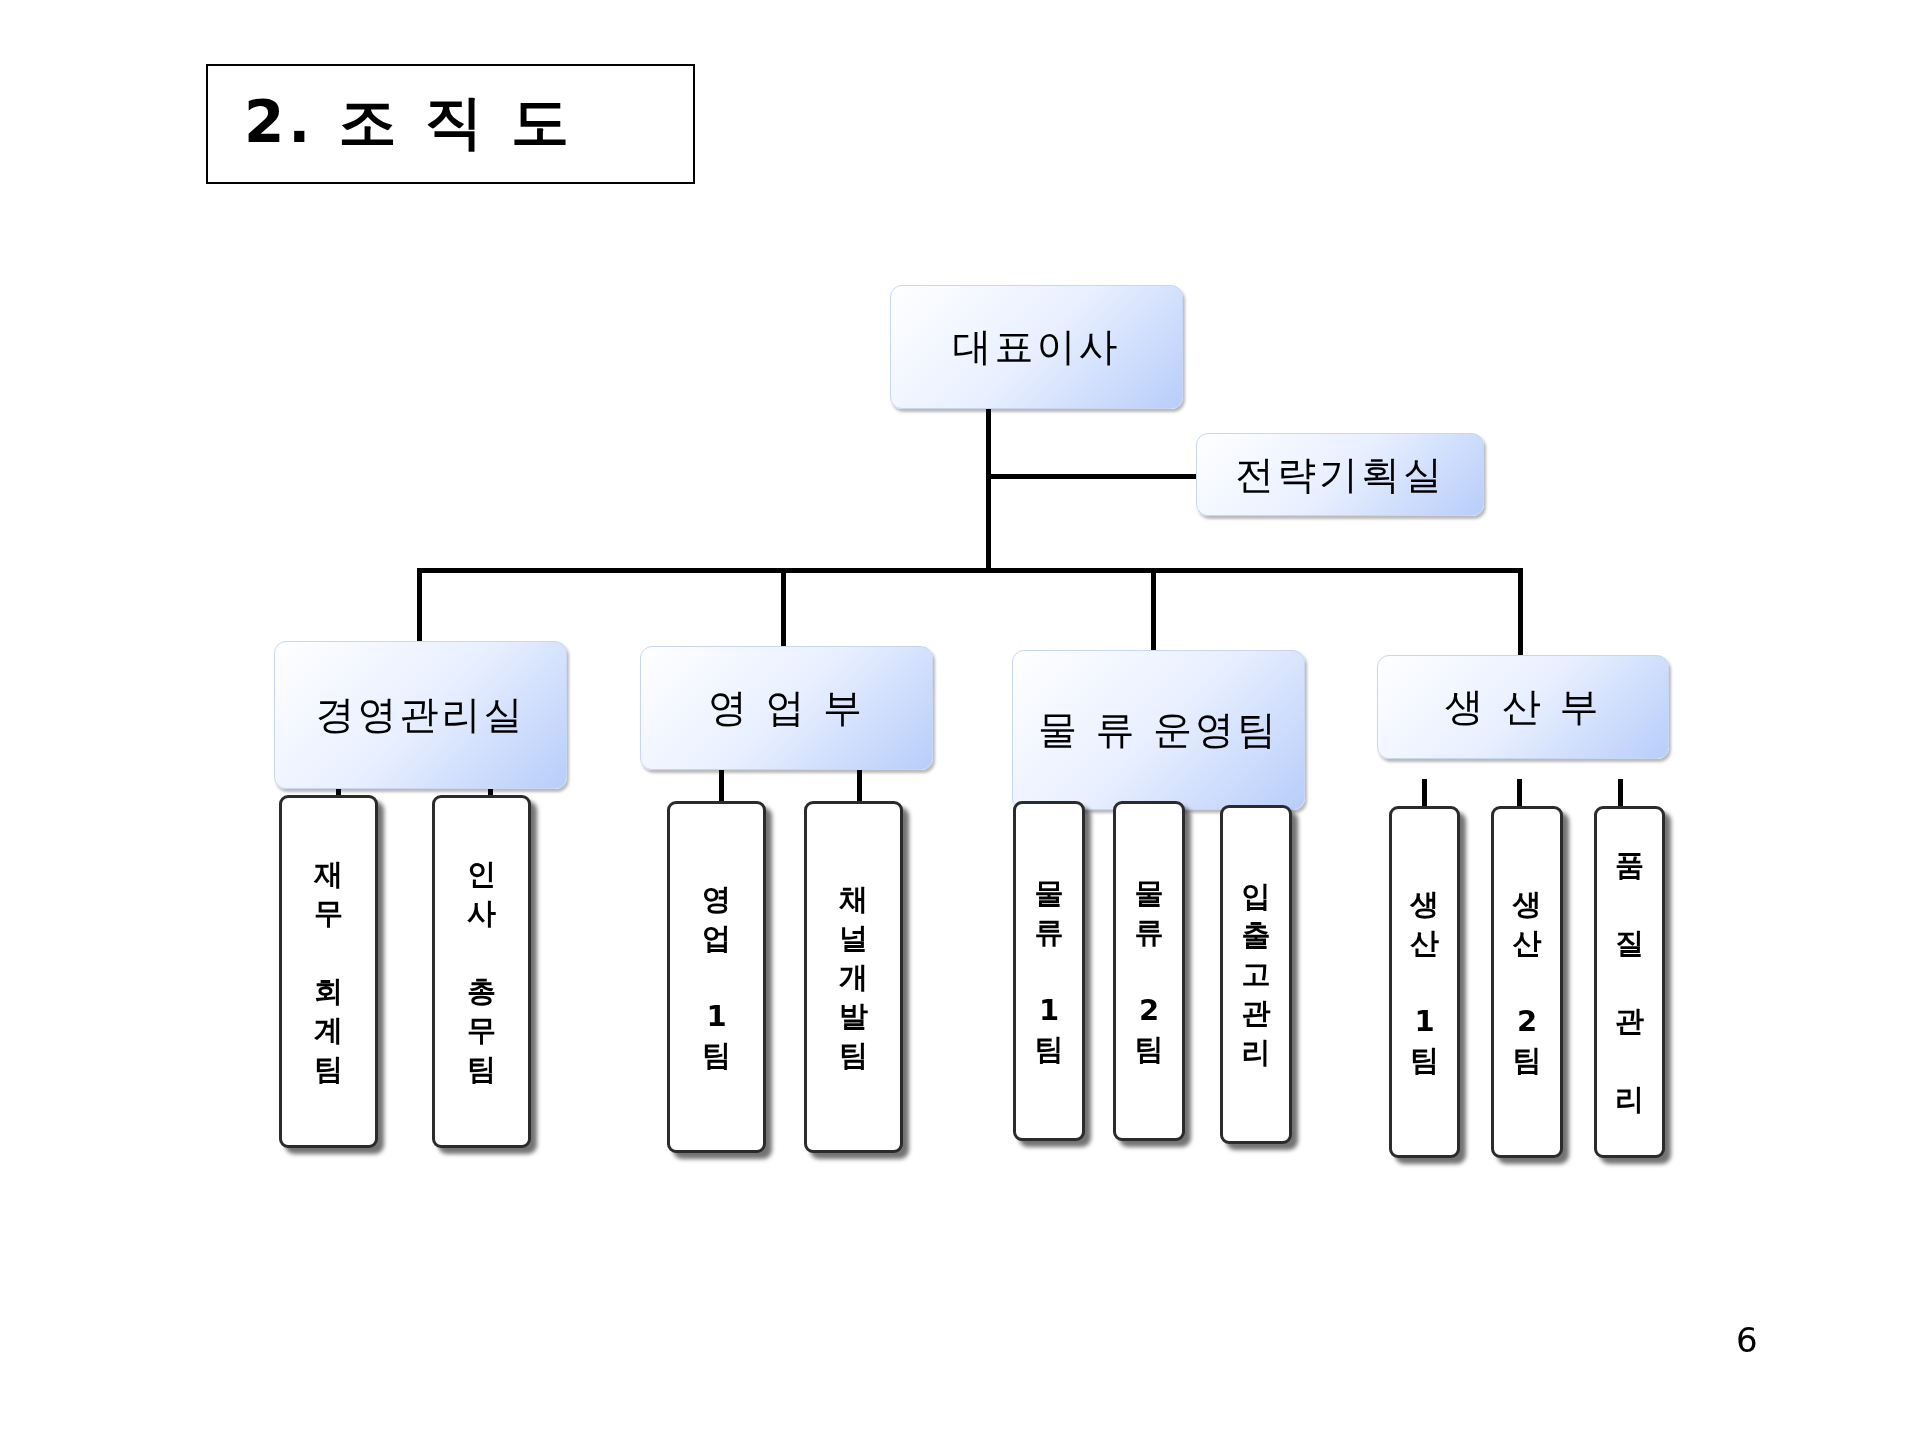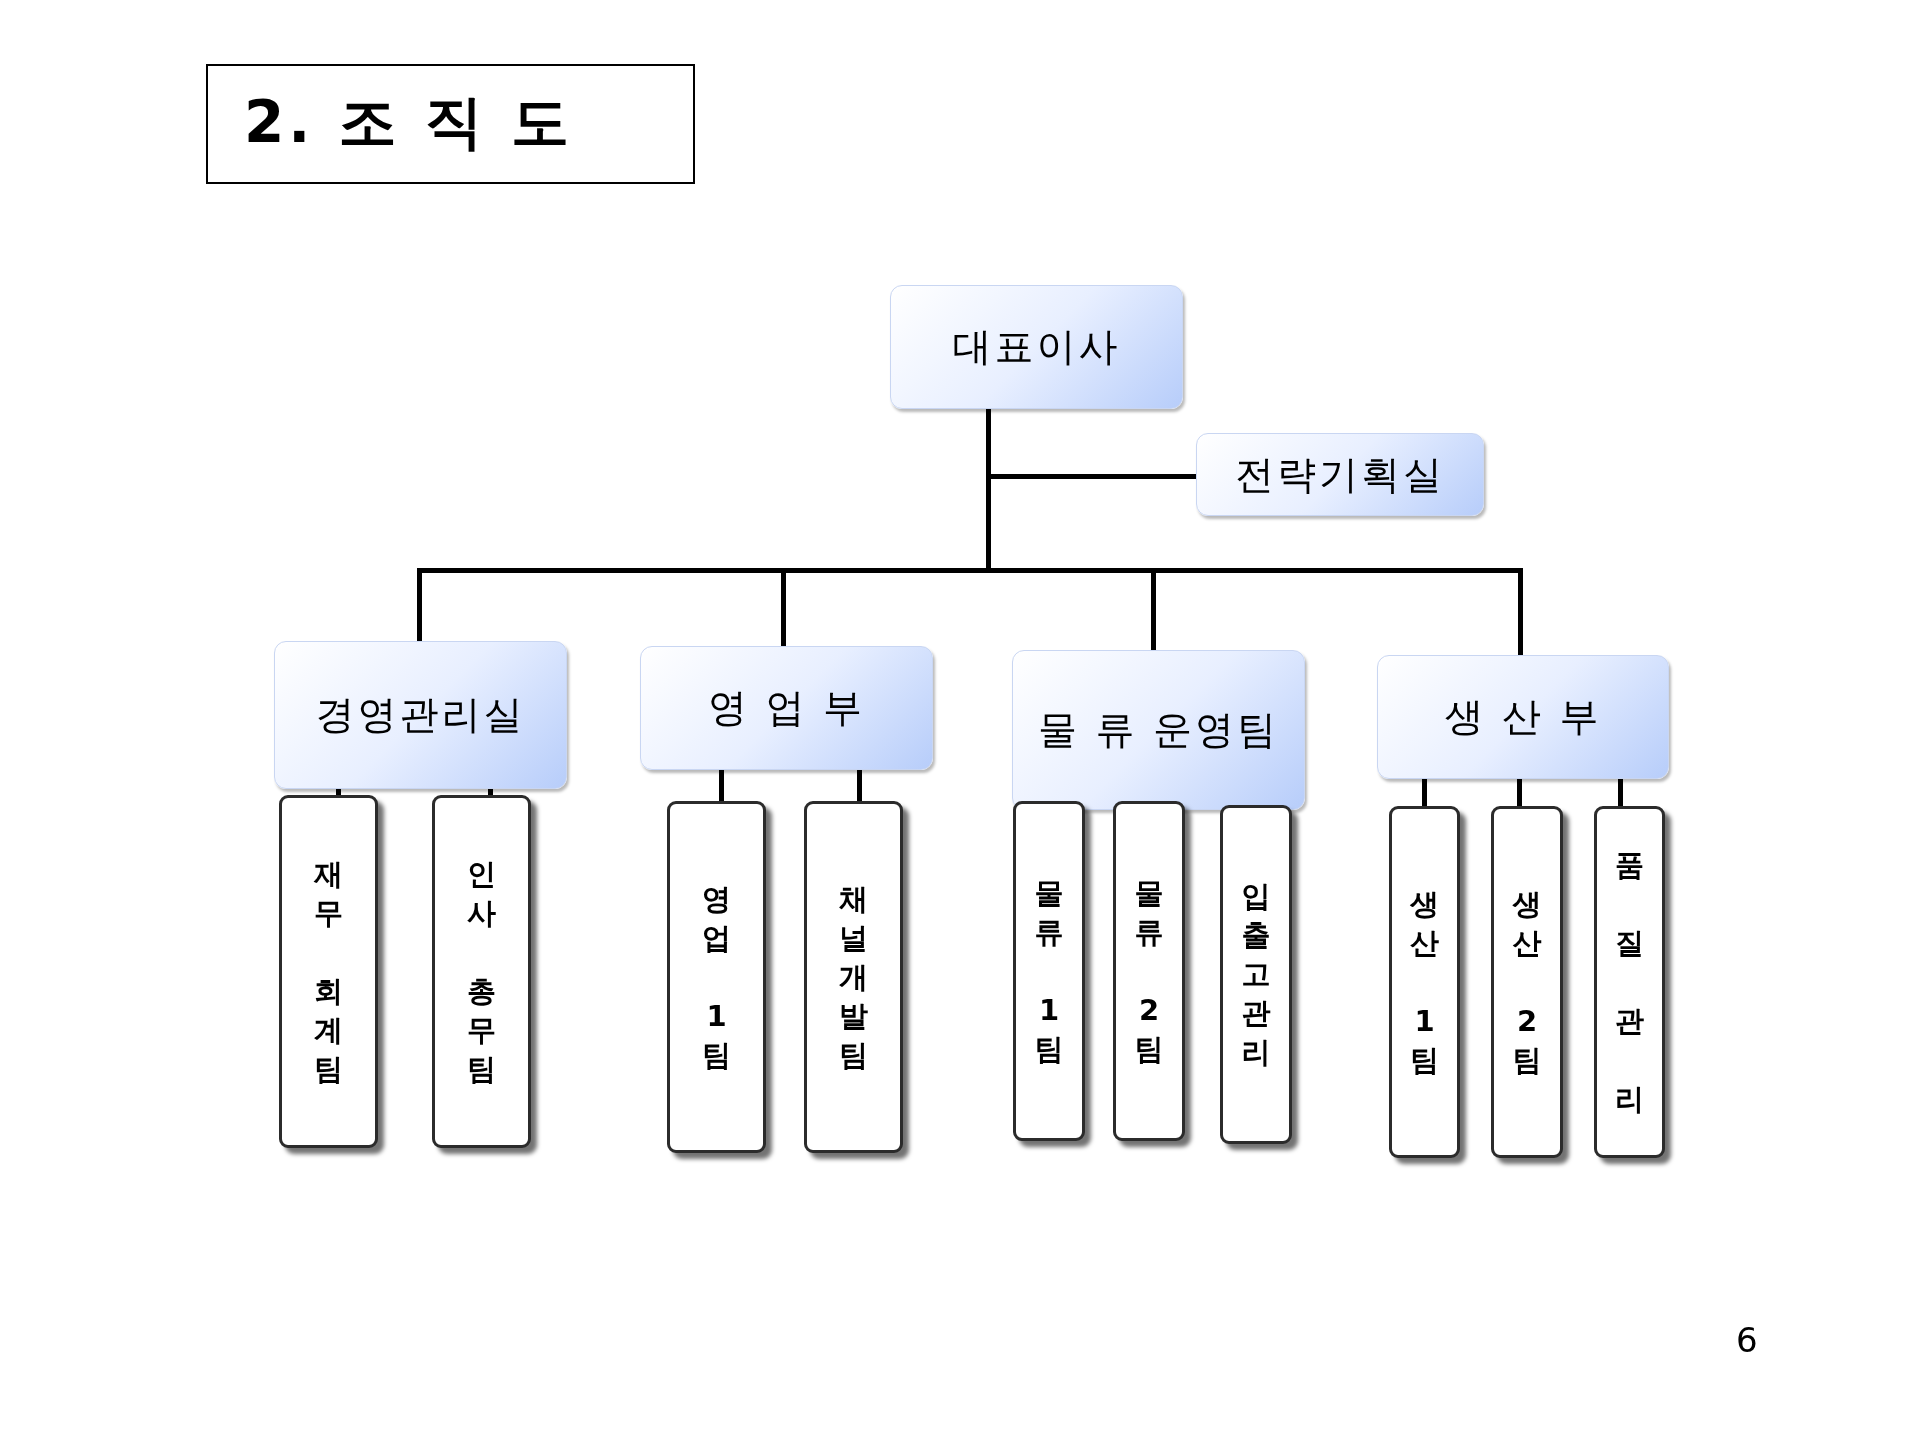--- a/index.html
+++ b/index.html
@@ -56,21 +56,21 @@
 
 <div class="node" style="left:274px;top:641px;width:293px;height:148px;">
   <span>경영관리실</span>
 </div>
 <div class="node" style="left:640px;top:646px;width:293px;height:124px;">
   <span>영 업 부</span>
 </div>
 <div class="node" style="left:1012px;top:650px;width:293px;height:160px;">
   <span>물 류 운영팀</span>
 </div>
-<div class="node" style="left:1377px;top:655px;width:292px;height:124px;">
+<div class="node" style="left:1377px;top:655px;width:292px;height:104px;">
   <span>생 산 부</span>
 </div>
 
 <div class="team" style="left:279px;top:795px;width:99px;height:353px;">
     <div class="team-char">재</div>
     <div class="team-char">무</div>
     <div class="team-char"></div>
     <div class="team-char">회</div>
     <div class="team-char">계</div>
     <div class="team-char">팀</div>

